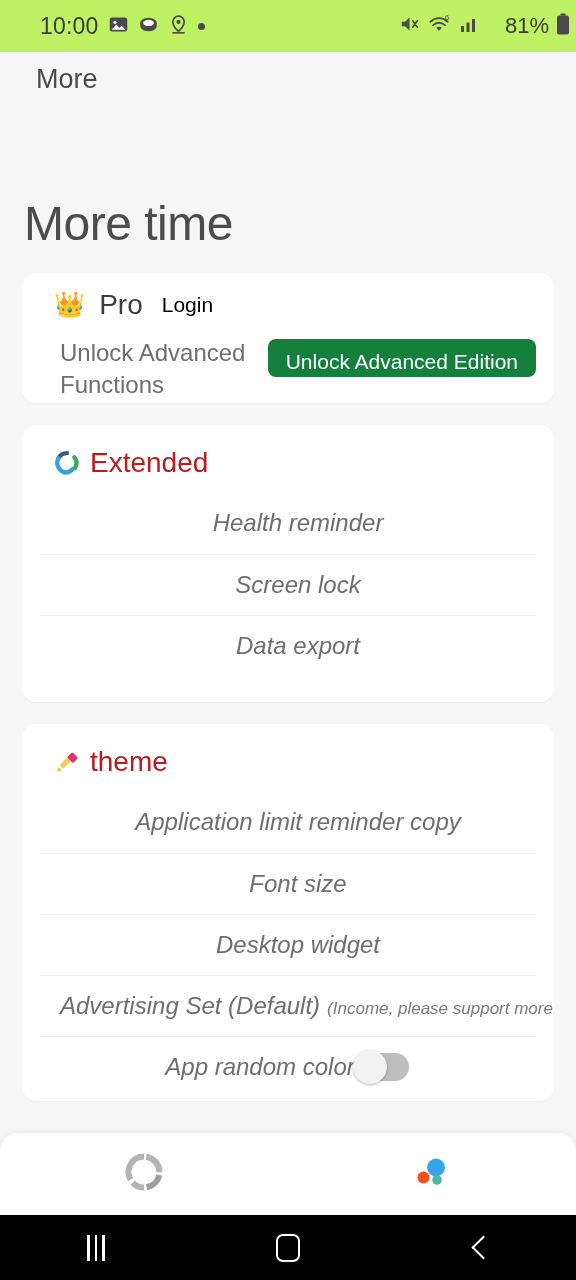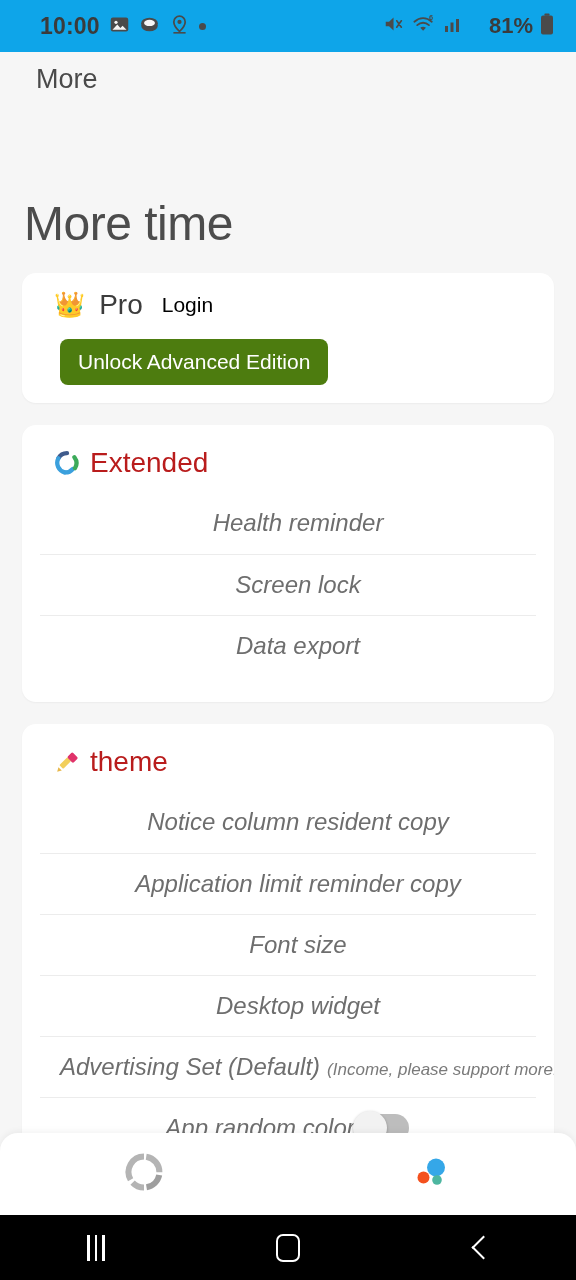--- a/index.html
+++ b/index.html
@@ -22,23 +22,22 @@
     flex-direction: column;
   }
 
   
   .status-bar {
     height: 52px;
     flex: 0 0 52px;
     display: flex;
     align-items: center;
     justify-content: space-between;
-    padding: 0 22px 0 40px;
-    background: #0ea5e9;
-    font-weight: bold;
+    padding: 0 6px 0 40px;
+    background: #bef264;
   }
   .status-left {
     display: flex;
     align-items: center;
     gap: 9px;
   }
   .status-time {
     font-size: 23px;
     color: #3b3b3b;
     letter-spacing: 0.2px;
@@ -126,28 +125,28 @@
     padding-left: 20px;
   }
   .pro-desc {
     font-size: 24px;
     color: #6e6e6e;
     line-height: 1.33;
     max-width: 230px;
   }
   .unlock-btn {
     flex: 0 0 auto;
-    background: #4d7c0f;
+    background: #15803d;
     color: #ffffff;
     border: none;
     border-radius: 8px;
     font-size: 21px;
     font-family: "Liberation Sans", sans-serif;
     padding: 0 18px;
-    height: 46px;
+    height: 38px;
     line-height: 46px;
     cursor: pointer;
     white-space: nowrap;
     margin-top: 2px;
   }
 
   
   .section-head {
     display: flex;
     align-items: center;
@@ -356,20 +355,21 @@
 
     <div class="page-title">More time</div>
 
     <div class="card card-pro">
       <div class="pro-head">
         <span class="crown-icon">👑</span>
         <span class="pro-title">Pro</span>
         <span class="login-link">Login</span>
       </div>
       <div class="pro-body">
+        <div class="pro-desc">Unlock Advanced Functions</div>
         <button class="unlock-btn">Unlock Advanced Edition</button>
       </div>
     </div>
 
     <div class="card card-ext">
       <div class="section-head">
         <span class="sec-icon">
           <svg width="26" height="26" viewBox="0 0 26 26">
             <path d="M13 3.2a9.8 9.8 0 0 0-8.6 5.1" stroke="#3f5b8c" stroke-width="4.3" fill="none" stroke-linecap="round"></path>
             <path d="M4.4 8.3a9.8 9.8 0 0 0 6.3 14.1" stroke="#3ba0dd" stroke-width="4.3" fill="none" stroke-linecap="round"></path>
@@ -405,25 +405,20 @@
             <path d="M3.2 22.8l1.2-4.6 3.4 3.4z" fill="#e8b84b"></path>
             <rect x="5.6" y="11.4" width="11.2" height="5.4" rx="1" transform="rotate(-45 11.2 14.1)" fill="#f2cf5c"></rect>
             <rect x="14.4" y="5.0" width="8.4" height="7.4" rx="1.4" transform="rotate(45 18.6 8.7)" fill="#e0336b"></rect>
           </svg>
         </span>
         <span class="section-title">theme</span>
       </div>
       <div class="rows-pad-top">
         <div class="row">
           <div class="row-label-wrap">
-            <span class="row-label">Notice column resident copy</span>
-          </div>
-        </div>
-        <div class="row">
-          <div class="row-label-wrap">
             <span class="row-label">Application limit reminder copy</span>
           </div>
         </div>
         <div class="row">
           <div class="row-label-wrap">
             <span class="row-label">Font size</span>
           </div>
         </div>
         <div class="row">
           <div class="row-label-wrap">

